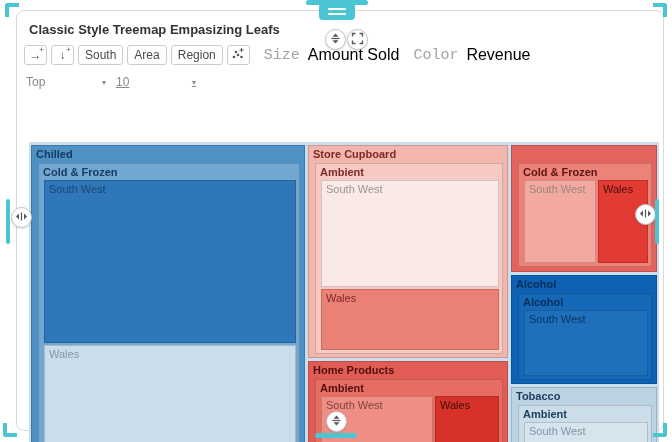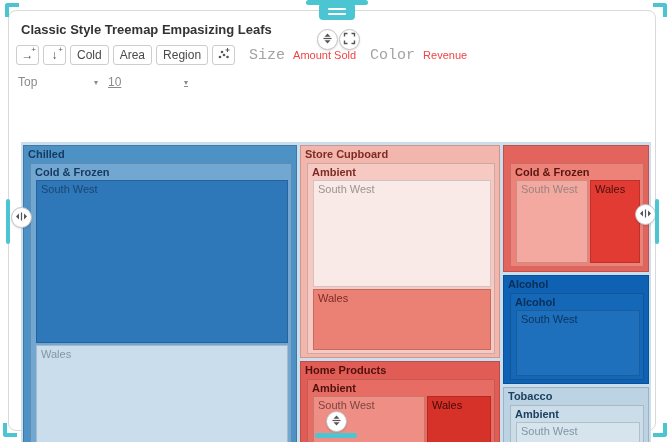--- a/index.html
+++ b/index.html
@@ -1,33 +1,33 @@
 <!DOCTYPE html>
 <html><head>
 <meta charset="utf-8">
 <style>
   * { margin:0; padding:0; box-sizing:border-box; }
   body { font-family:"Liberation Sans", sans-serif; background:#fff; }
   .page { position:relative; width:672px; height:442px; background:#fff; overflow:hidden; }
 
-  .card { position:absolute; left:8px; top:10px; width:648px; height:421px;
+  .card { position:absolute; left:16px; top:10px; width:648px; height:421px;
           background:#fff; border:1px solid #d9d9d9; border-radius:8px; }
 
   .title { position:absolute; left:12px; top:11px; font-size:13px; font-weight:bold; color:#333; white-space:nowrap; }
 
   
   .toolbar { position:absolute; left:7px; top:34px; display:flex; align-items:center; gap:4px; }
   .tbtn { display:inline-flex; align-items:center; justify-content:center; height:20px;
           background:#fff; border:1px solid #cdcdcd; border-radius:3px; font-size:12px;
           color:#4a4a4a; padding:0 6px; font-family:inherit; position:relative; cursor:pointer; }
   .tbtn.icon { width:23px; padding:0; }
   .tbtn .g { font-size:12px; color:#555; line-height:1; }
   .tbtn .plus { position:absolute; top:0px; right:2px; font-size:8px; color:#555; line-height:1; }
   .tb-label { font-size:15px; color:#a3a3a3; margin-left:10px;font-family:Liberation Mono, monospace; }
-  .tb-value { font-size:11px; color:#ef4444; margin-left:4px; }
+  .tb-value { font-size:16px; color:#000000; margin-left:4px; }
 
   .row2 { position:absolute; left:9px; top:61px; display:flex; align-items:center; }
   .dropdown { position:relative; width:80px; height:20px; font-size:12px; color:#8a8a8a;
               display:flex; align-items:center; justify-content:space-between; cursor:pointer; }
   .dropdown .caret { font-size:8px; color:#8a8a8a; }
   .dropdown + .dropdown { margin-left:10px;text-decoration:underline; }
 
   
   .hcircle { position:absolute; width:21px; height:21px; border-radius:50%; background:#fff;
              border:1px solid #c2c2c2; box-shadow:0 1px 2px rgba(0,0,0,0.12);
@@ -88,21 +88,21 @@
 
     <div class="toolbar">
       <button class="tbtn icon">
         <span class="g">→</span>
         <span class="plus">+</span>
       </button>
       <button class="tbtn icon">
         <span class="g">↓</span>
         <span class="plus">+</span>
       </button>
-      <button class="tbtn">Cold</button>
+      <button class="tbtn">South</button>
       <button class="tbtn">Area</button>
       <button class="tbtn">Region</button>
       <button class="tbtn icon">
         <span>
           <svg width="14" height="13" viewBox="0 0 14 13">
               <circle cx="3" cy="10" r="1.3" fill="#555"></circle>
               <circle cx="7" cy="8" r="1.3" fill="#555"></circle>
               <circle cx="10.5" cy="10" r="1.3" fill="#555"></circle>
               <circle cx="5" cy="5" r="1.3" fill="#555"></circle>
               <path d="M10.5,1 V5 M8.5,3 H12.5" stroke="#555" stroke-width="1" fill="none"></path>

